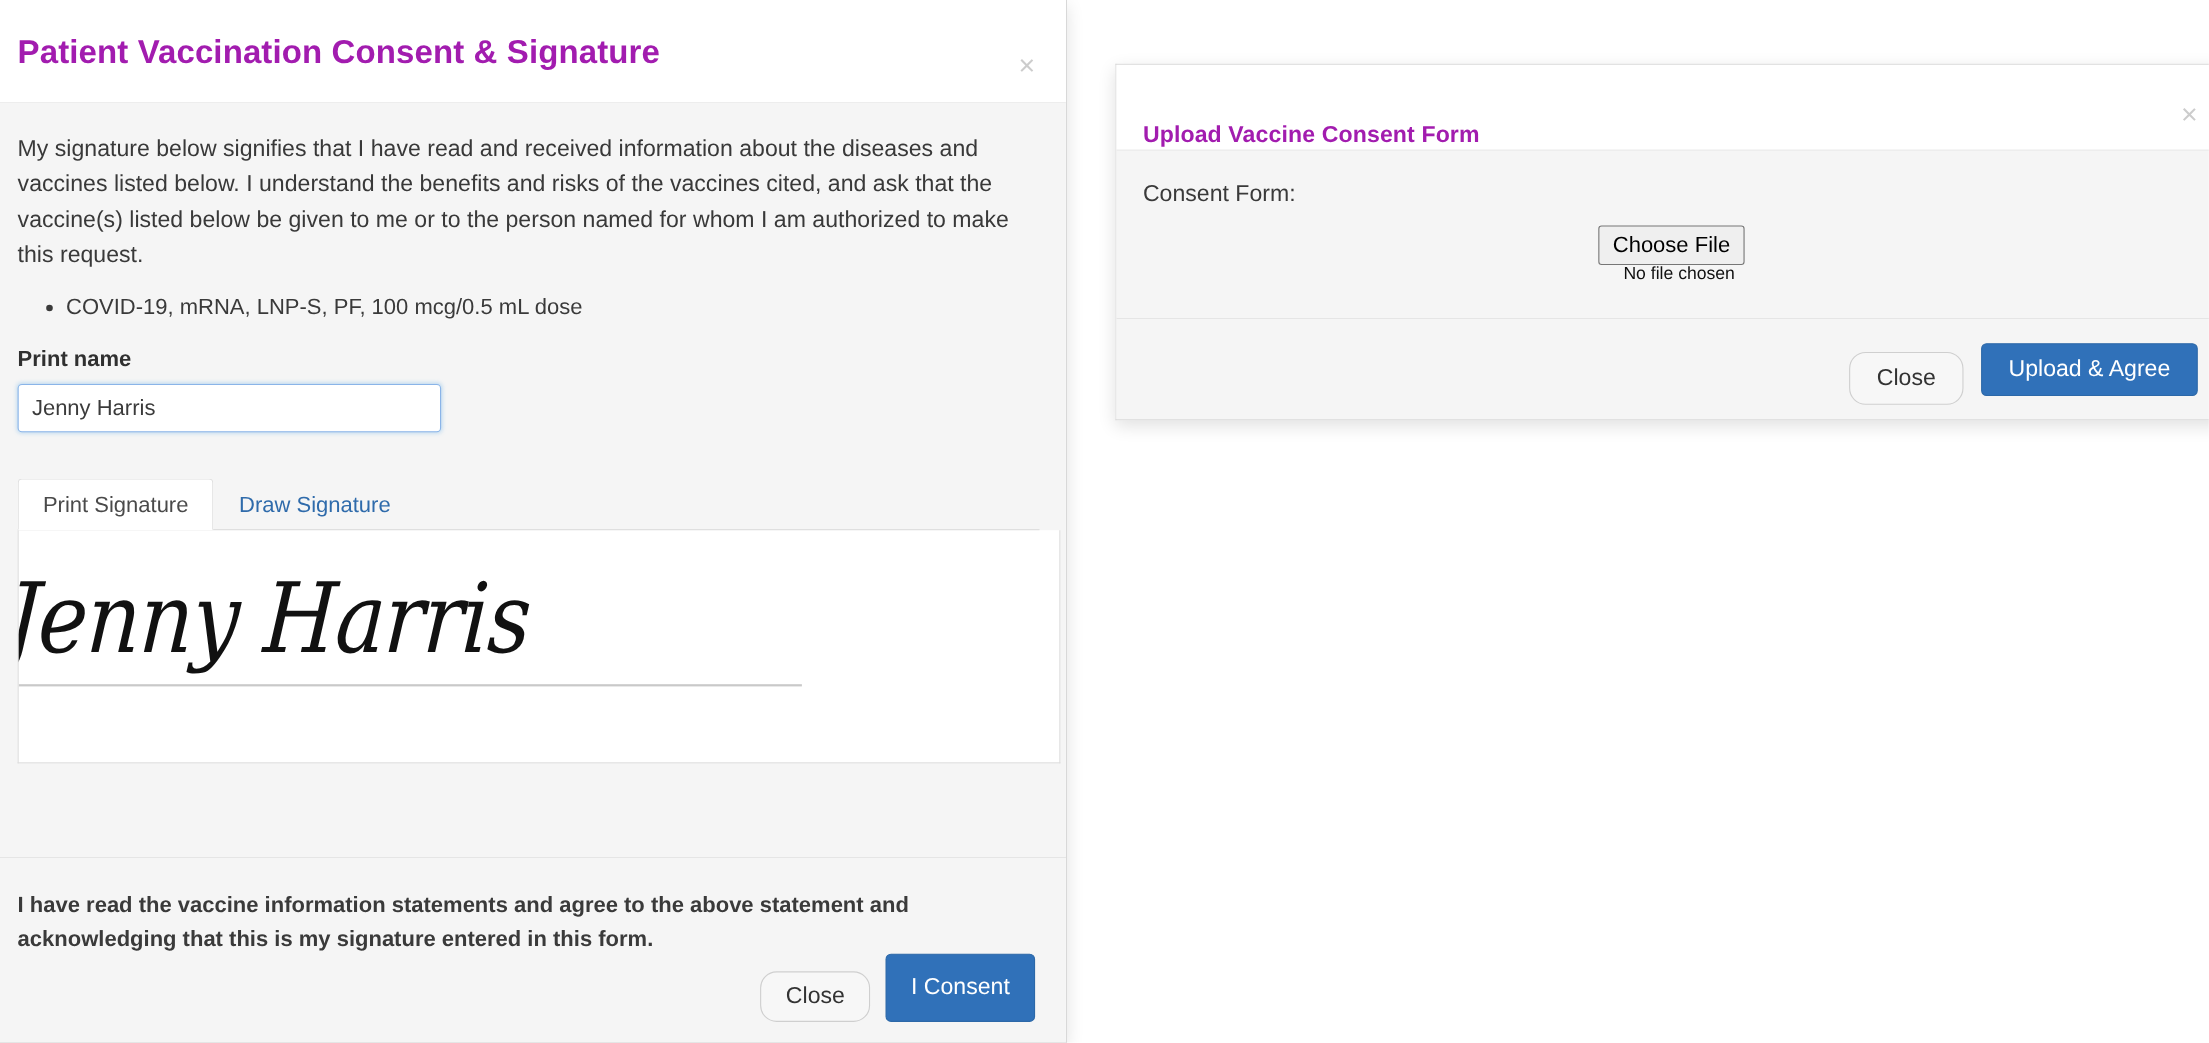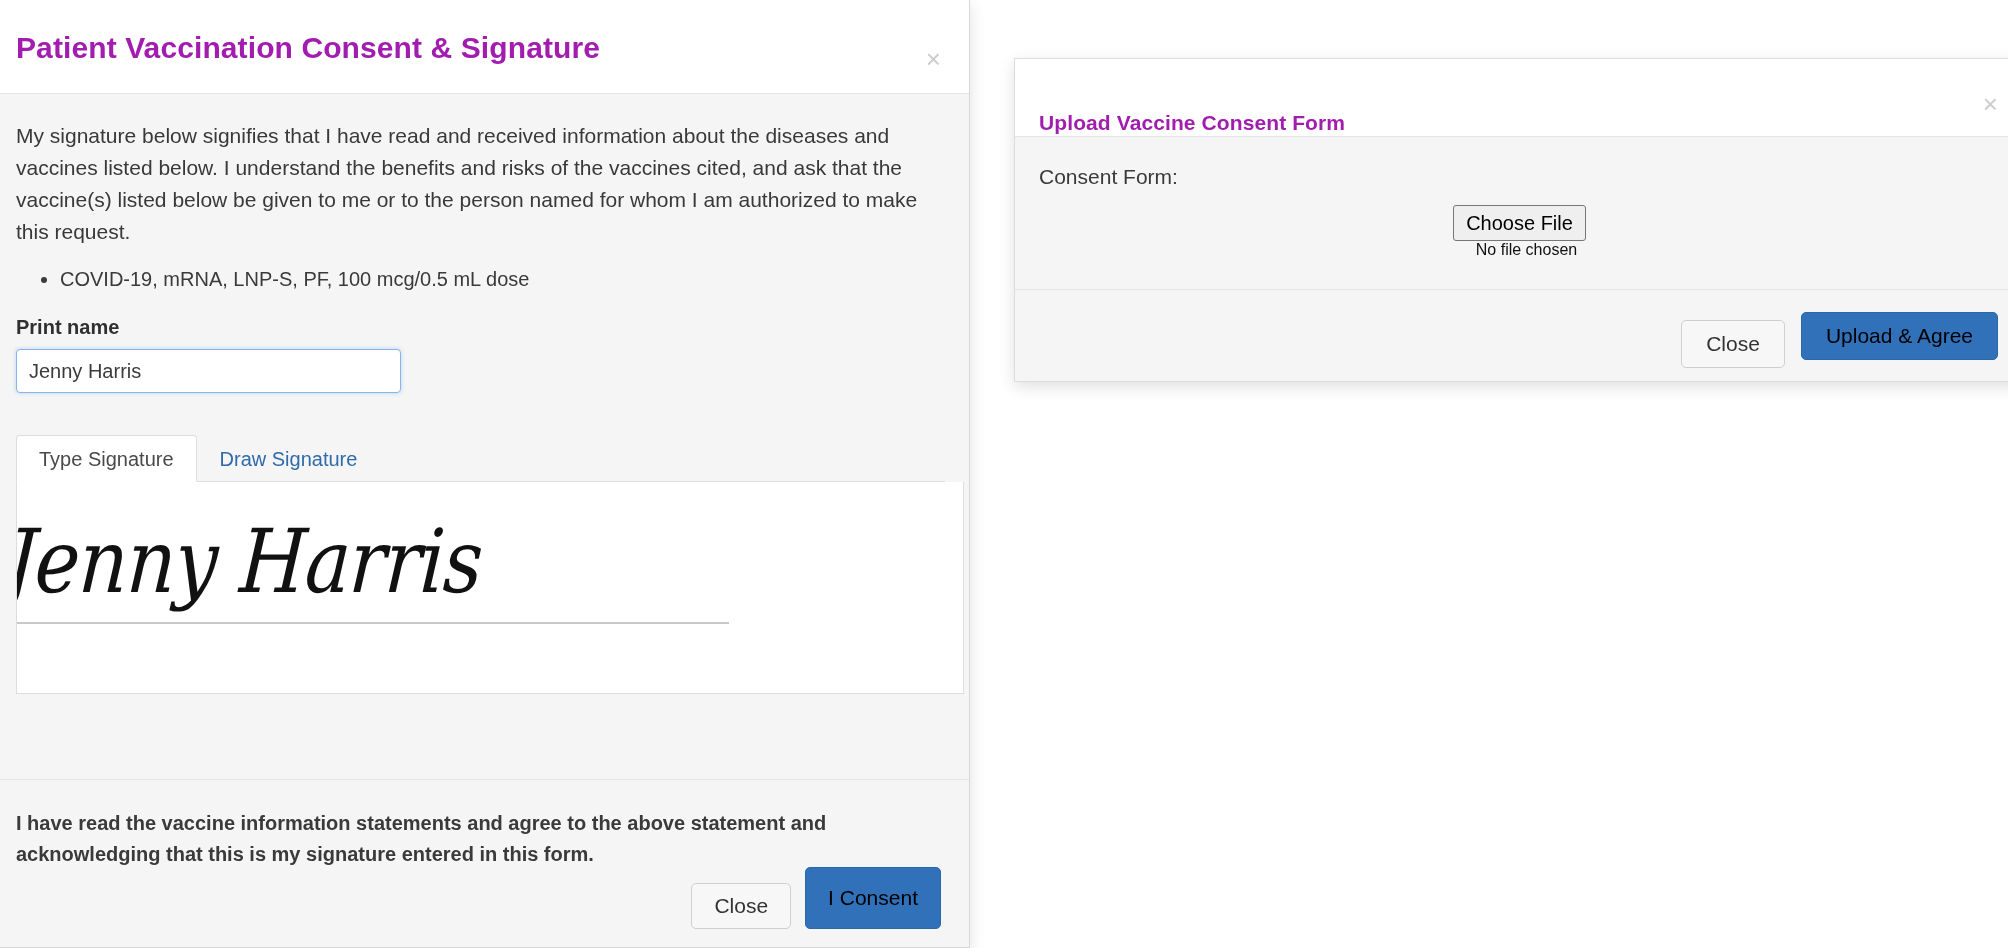--- a/index.html
+++ b/index.html
@@ -68,27 +68,27 @@
     box-sizing: border-box;
     font-family: "Liberation Sans", sans-serif;
     cursor: pointer;
     white-space: nowrap;
     text-align: center;
   }
   .btn-default {
     background: #f7f7f7;
     border: 1px solid #cfcfcf;
     color: #333333;
-    border-radius: 5px;
+    border-radius: 15px;
     margin-top: 16px;
   }
   .btn-primary {
     background: #3071b9;
     border: 1px solid #2c68a8;
-    color: #000000;
+    color: #ffffff;
     border-radius: 5px;
   }
 
   
   #consent-modal {
     left: -8px;
     top: 0px;
     width: 978px;
     height: 948px;
     border: 1px solid #d8d8d8;
@@ -332,21 +332,21 @@
     <p class="consent-paragraph">My signature below signifies that I have read and received information about the diseases and vaccines listed below. I understand the benefits and risks of the vaccines cited, and ask that the vaccine(s) listed below be given to me or to the person named for whom I am authorized to make this request.</p>
 
     <ul class="vaccine-list">
       <li>COVID-19, mRNA, LNP-S, PF, 100 mcg/0.5 mL dose</li>
     </ul>
 
     <div class="field-label">Print name</div>
     <input class="print-name-input" type="text" value="Jenny Harris" style="">
 
     <div class="sig-tabs">
-      <div class="sig-tab active">Type Signature</div>
+      <div class="sig-tab active">Print Signature</div>
       <div class="sig-tab inactive">Draw Signature</div>
     </div>
 
     <div class="sig-canvas">
       <div class="sig-rule"></div>
       <div class="sig-text">Jenny Harris</div>
     </div>
 
   </div>
 

